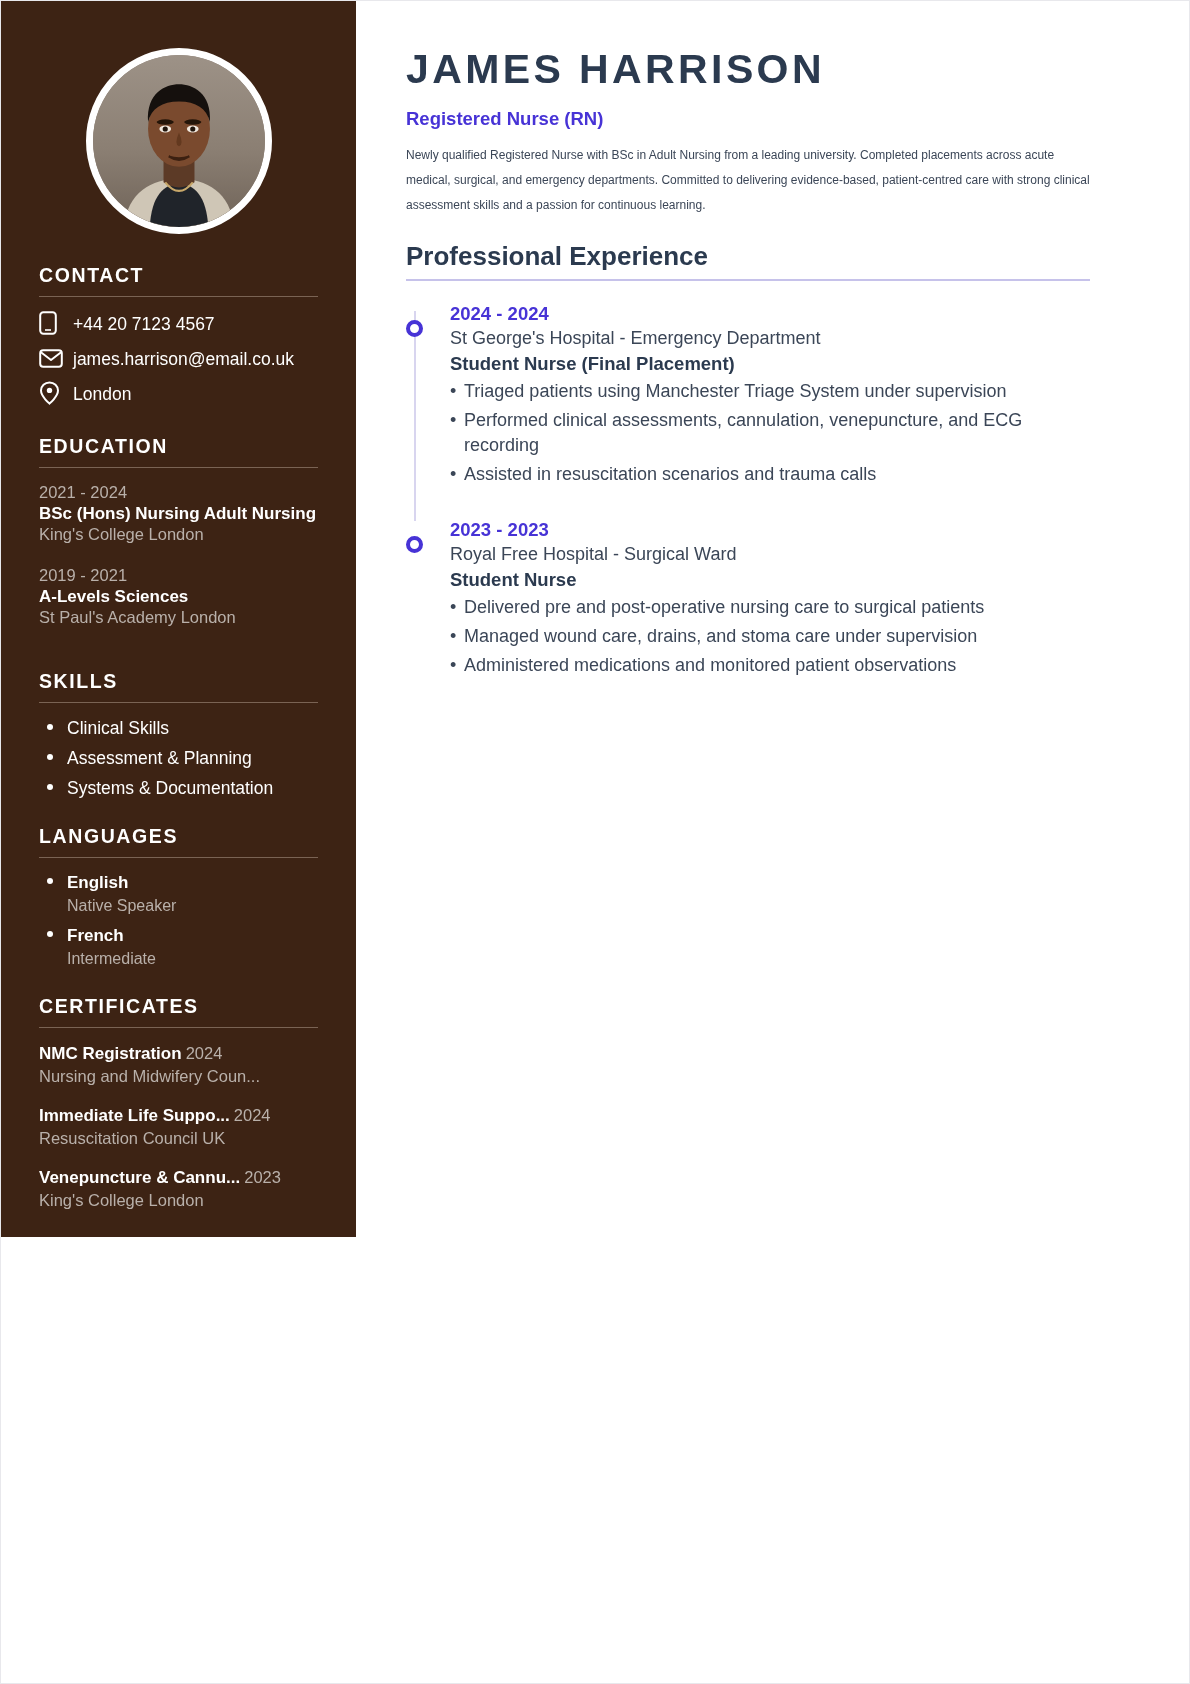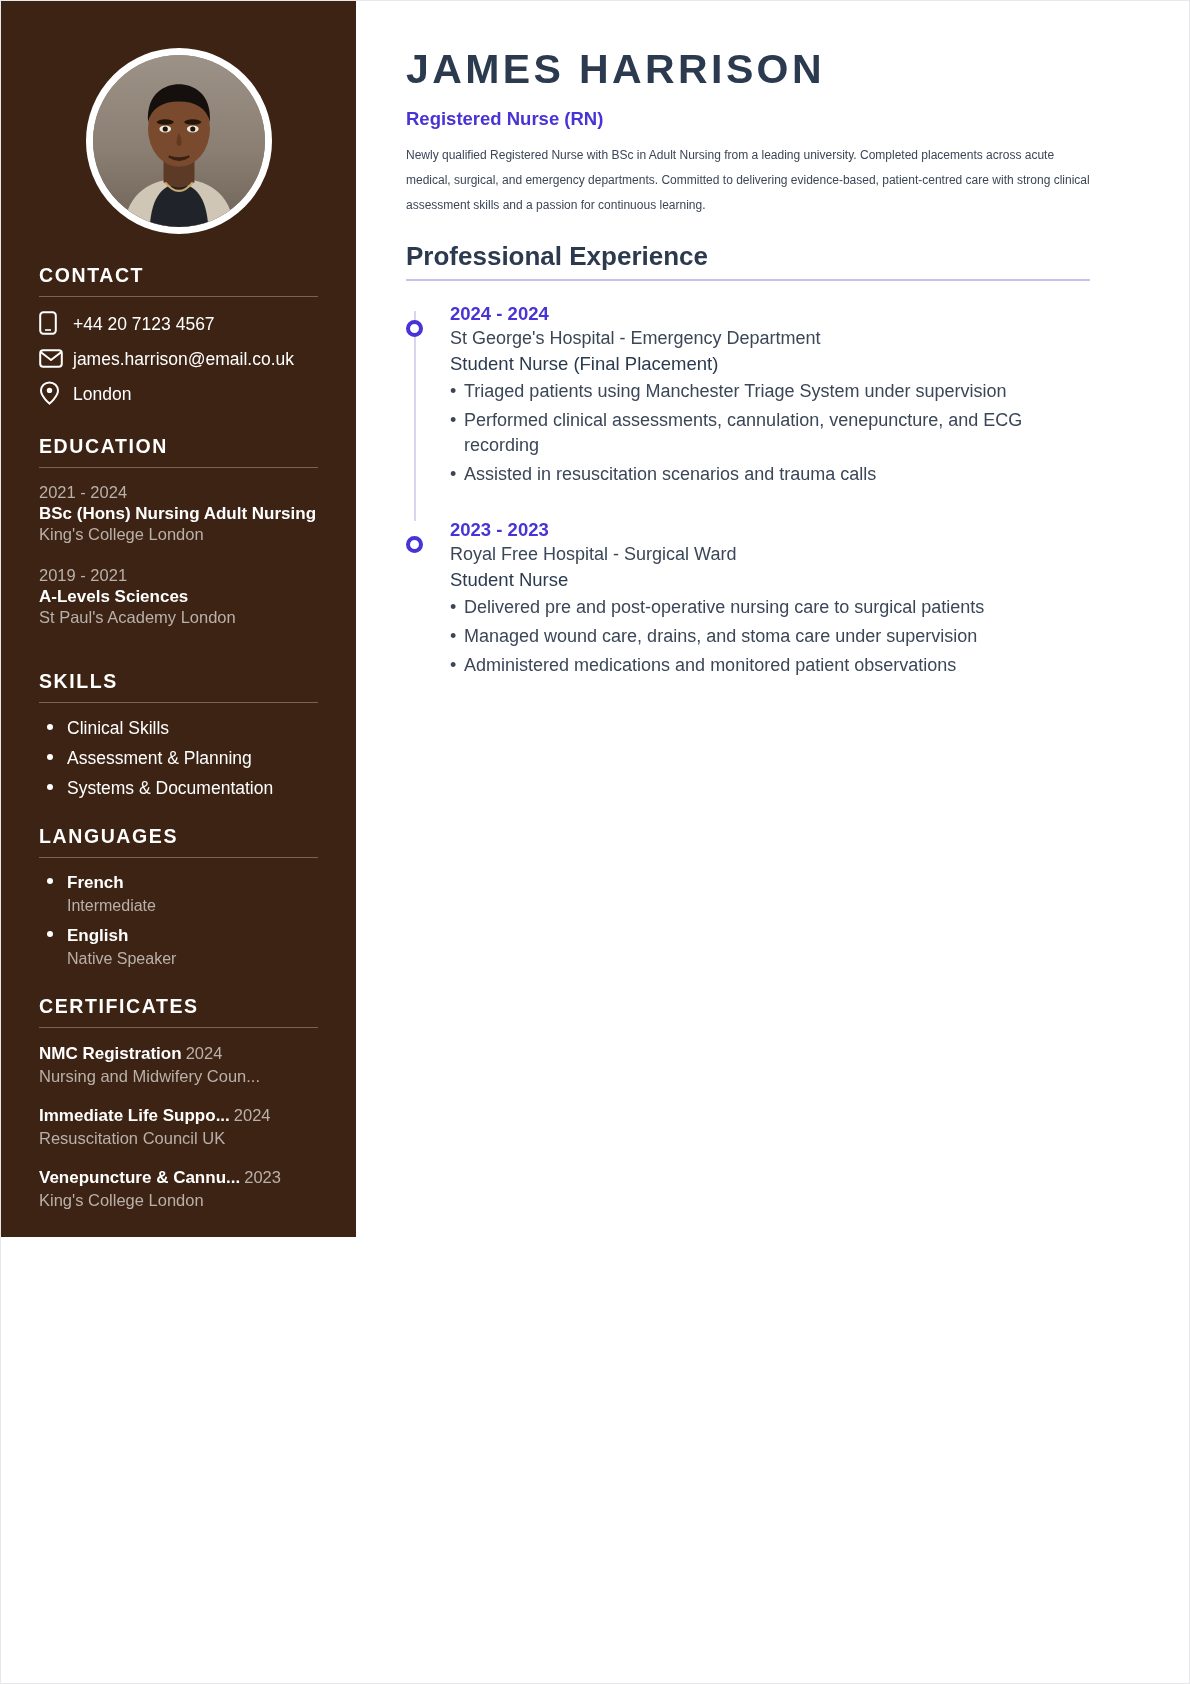--- a/index.html
+++ b/index.html
@@ -252,21 +252,21 @@
     line-height: 25px;
   }
   .job-company {
     color: #3b4657;
     font-size: 18px;
     line-height: 25px;
   }
   .job-title {
     color: #2b3a4f;
     font-size: 18.5px;
-    font-weight: normal;
+    font-weight: bold;
     line-height: 26px;
     margin-bottom: 2px;
   }
   .job-bullets { margin: 0; padding: 0; list-style: none; }
   .job-bullet {
     display: flex;
     color: #3b4657;
     font-size: 18px;
     line-height: 25px;
     margin-bottom: 4px;
@@ -397,31 +397,31 @@
       </ul>
     </section>
 
     <section class="side-section" style="margin-top:26px;">
       <h2 class="side-title">LANGUAGES</h2>
       <div class="side-rule"></div>
 
       <div class="lang-item">
         <div class="bullet-row" style="margin-bottom:1px;">
           <span class="dot"></span>
-          <span class="lang-name">French</span>
-        </div>
-        <div class="lang-level">Intermediate</div>
+          <span class="lang-name">English</span>
+        </div>
+        <div class="lang-level">Native Speaker</div>
       </div>
 
       <div class="lang-item">
         <div class="bullet-row" style="margin-bottom:1px;">
           <span class="dot"></span>
-          <span class="lang-name">English</span>
-        </div>
-        <div class="lang-level">Native Speaker</div>
+          <span class="lang-name">French</span>
+        </div>
+        <div class="lang-level">Intermediate</div>
       </div>
     </section>
 
     <section class="side-section" style="margin-top:26px;">
       <h2 class="side-title">CERTIFICATES</h2>
       <div class="side-rule"></div>
 
       <div class="cert-item">
         <div class="cert-top">
           <span class="cert-name">NMC Registration</span>

